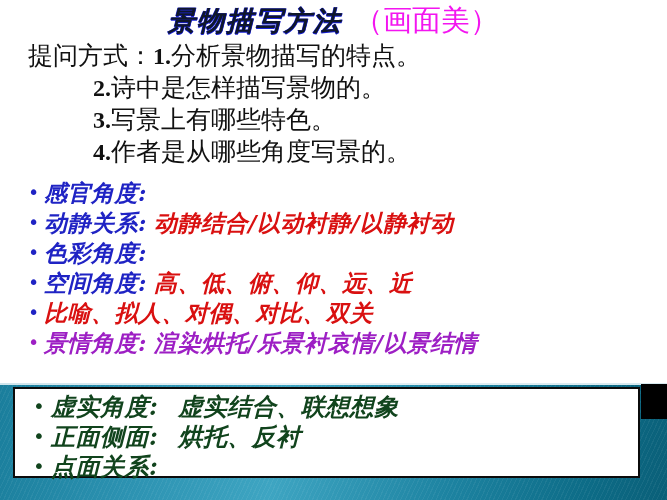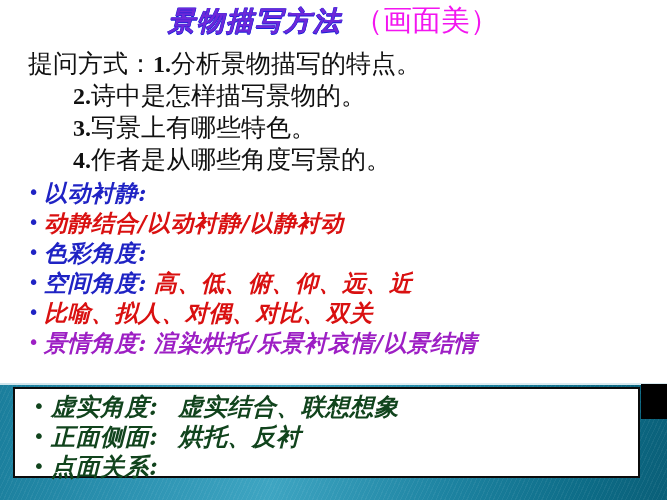--- a/index.html
+++ b/index.html
@@ -25,51 +25,51 @@
     text-align: center;
     white-space: nowrap;
     line-height: 1;
   }
   .title-main {
     font-family: "DejaVu Serif", serif;
     font-size: 27px;
     font-weight: bold;
     font-style: italic;
     letter-spacing: 2px;
-    color: #6d28d9;
+    color: #0f172a;
     text-shadow: 0.5px 0 0 #1a22d8, -0.5px 0 0 #1a22d8, 0 0.5px 0 #1a22d8;
   }
   .title-sub {
     font-family: "DejaVu Serif", serif;
     font-size: 29px;
     font-weight: normal;
     color: #f315f0;
     letter-spacing: 0px;
     margin-left: 12px;
   }
 
   
   #intro-block {
     position: absolute;
     left: 0;
-    top: 48px;
+    top: 40px;
     width: 667px;
   }
   .intro-line {
     font-family: "DejaVu Serif", serif;
     font-size: 25px;
     color: #111111;
     line-height: 31px;
     white-space: nowrap;
     letter-spacing: 0px;
   }
   .intro-line.l1 { padding-left: 28px; }
   .intro-line.l2,
   .intro-line.l3,
-  .intro-line.l4 { padding-left: 73px; }
+  .intro-line.l4 { padding-left: 93px; }
   .num {
     font-family: "Liberation Serif", serif;
     font-weight: bold;
     font-size: 24px;
   }
 
   
   #bullet-list {
     position: absolute;
     left: 0;
@@ -199,25 +199,26 @@
     <div class="intro-line l1"><span>提问方式：</span><span class="num">1.</span><span>分析景物描写的特点。</span></div>
     <div class="intro-line l2"><span class="num">2.</span><span>诗中是怎样描写景物的。</span></div>
     <div class="intro-line l3"><span class="num">3.</span><span>写景上有哪些特色。</span></div>
     <div class="intro-line l4"><span class="num">4.</span><span>作者是从哪些角度写景的。</span></div>
   </div>
 
   <div id="bullet-list">
 
     <div class="blt-row">
       <span class="blt-dot c-blue">•</span>
-      <span class="blt-label c-blue">以动衬静:</span>
-    </div>
-
-    <div class="blt-row">
-      <span class="blt-dot c-blue">•</span>
+      <span class="blt-label c-blue">感官角度:</span>
+    </div>
+
+    <div class="blt-row">
+      <span class="blt-dot c-blue">•</span>
+      <span class="blt-label c-blue">动静关系:</span>
       <span class="blt-value c-red">动静结合/以动衬静/以静衬动</span>
     </div>
 
     <div class="blt-row">
       <span class="blt-dot c-blue">•</span>
       <span class="blt-label c-blue">色彩角度:</span>
     </div>
 
     <div class="blt-row">
       <span class="blt-dot c-blue">•</span>

